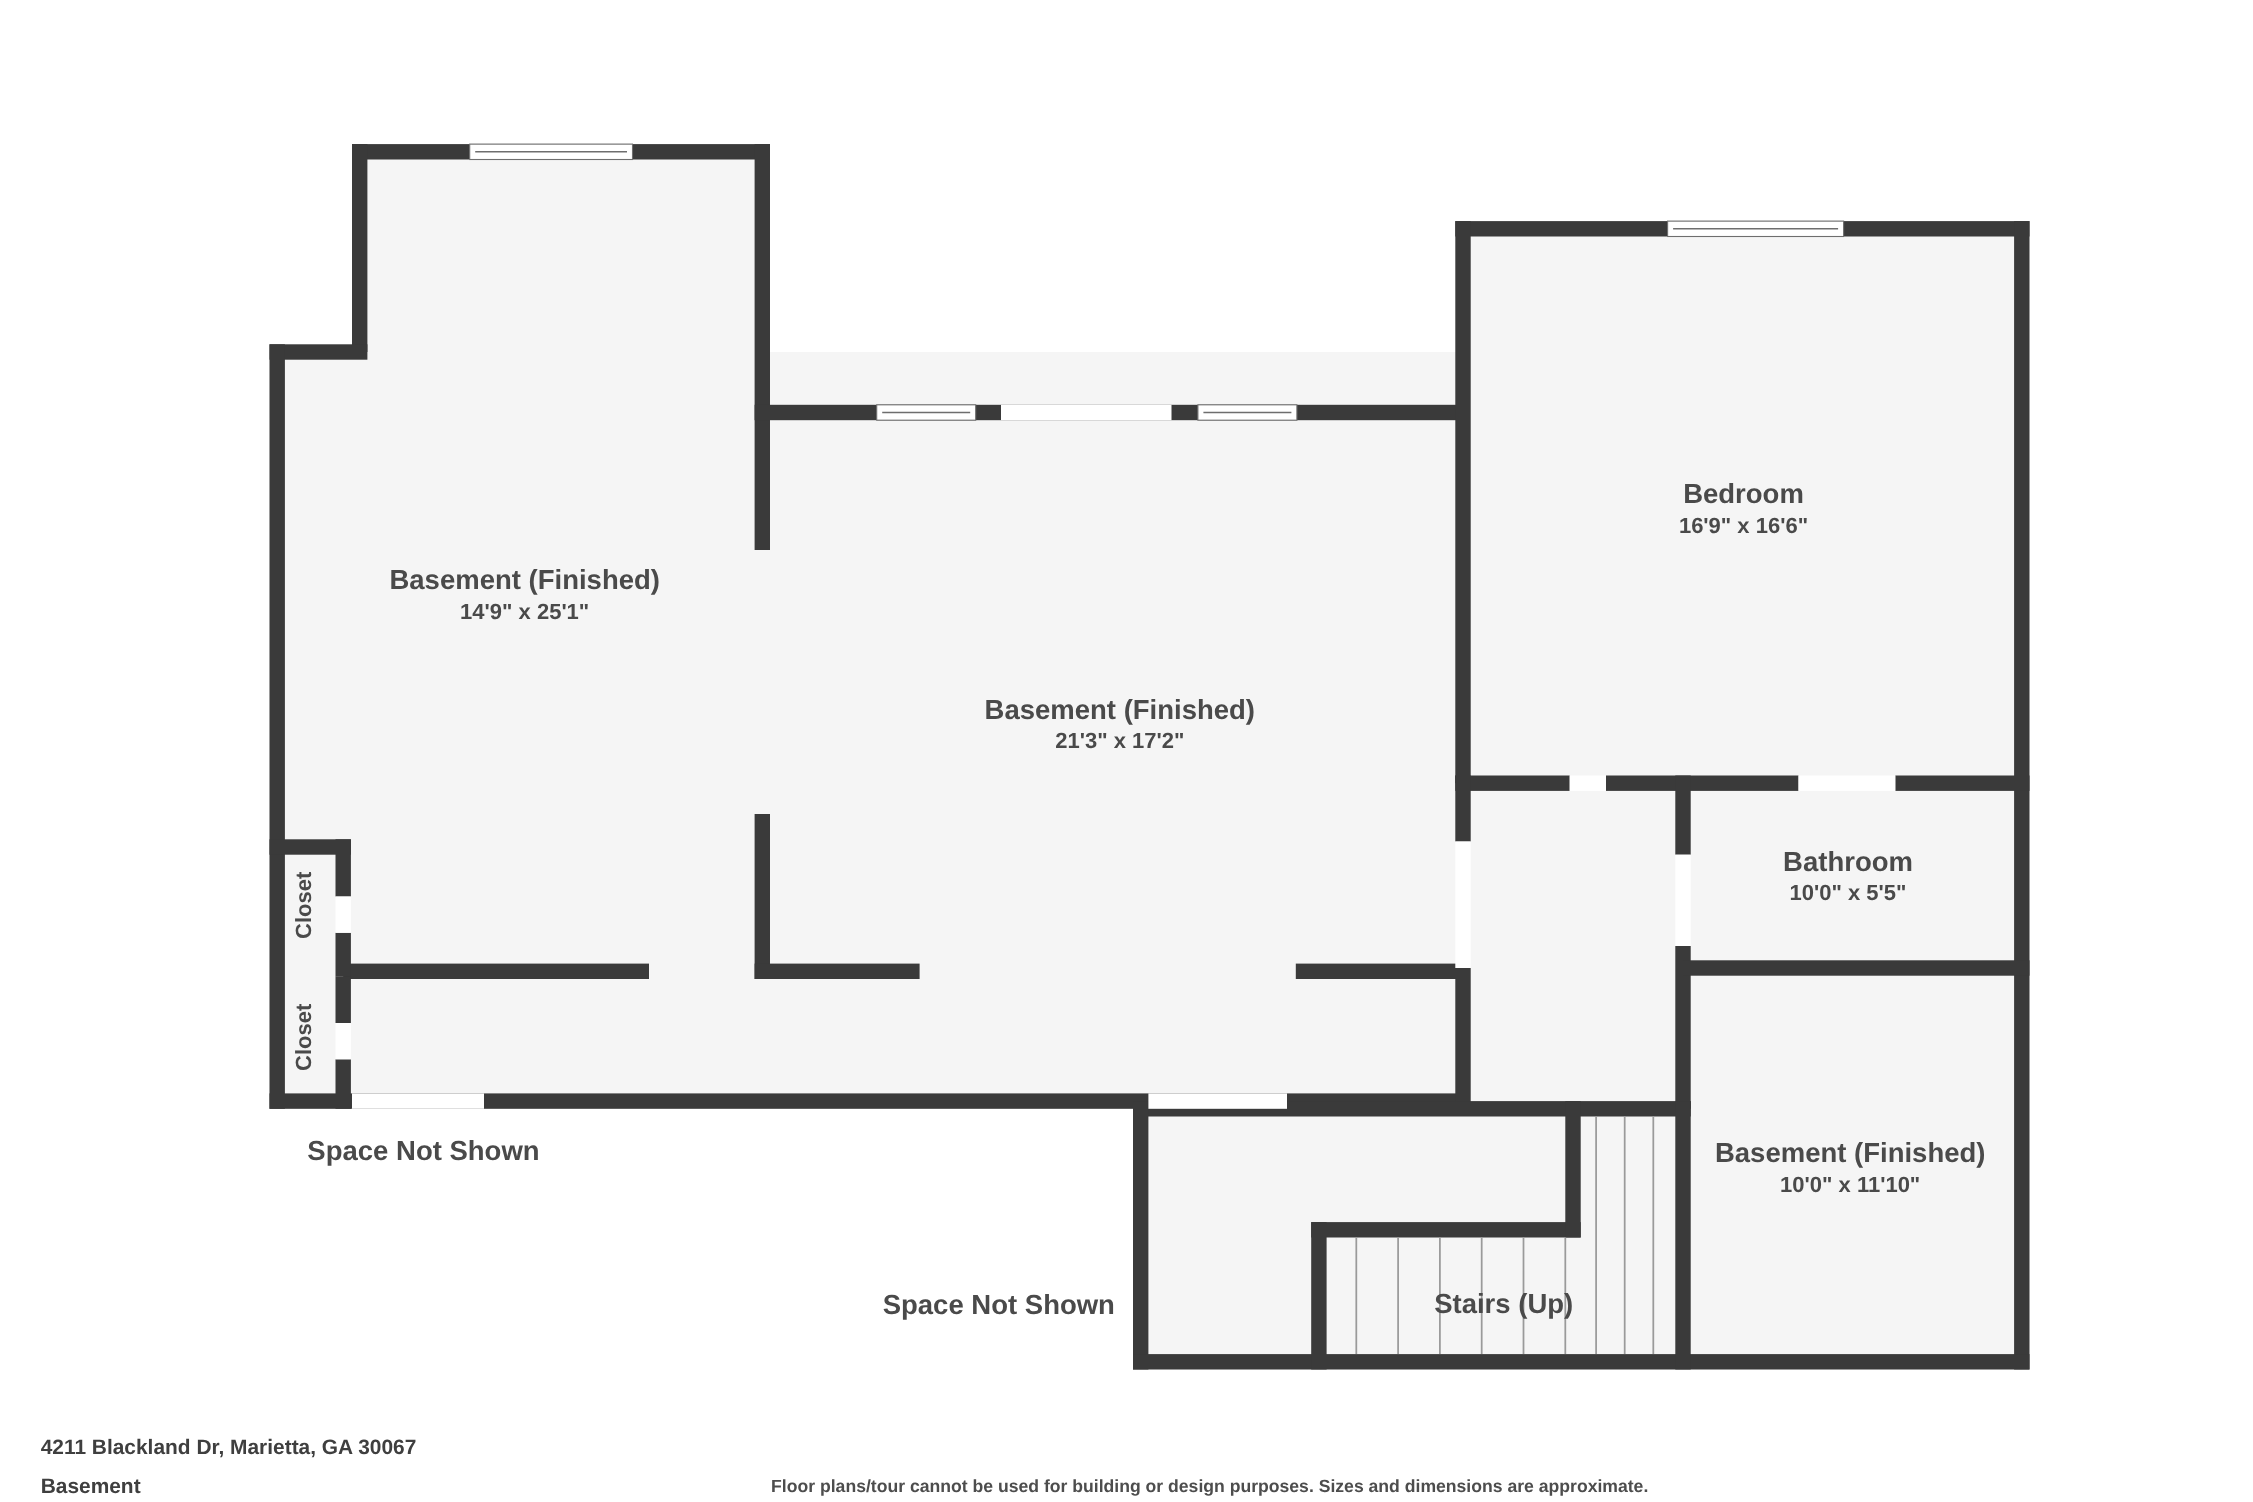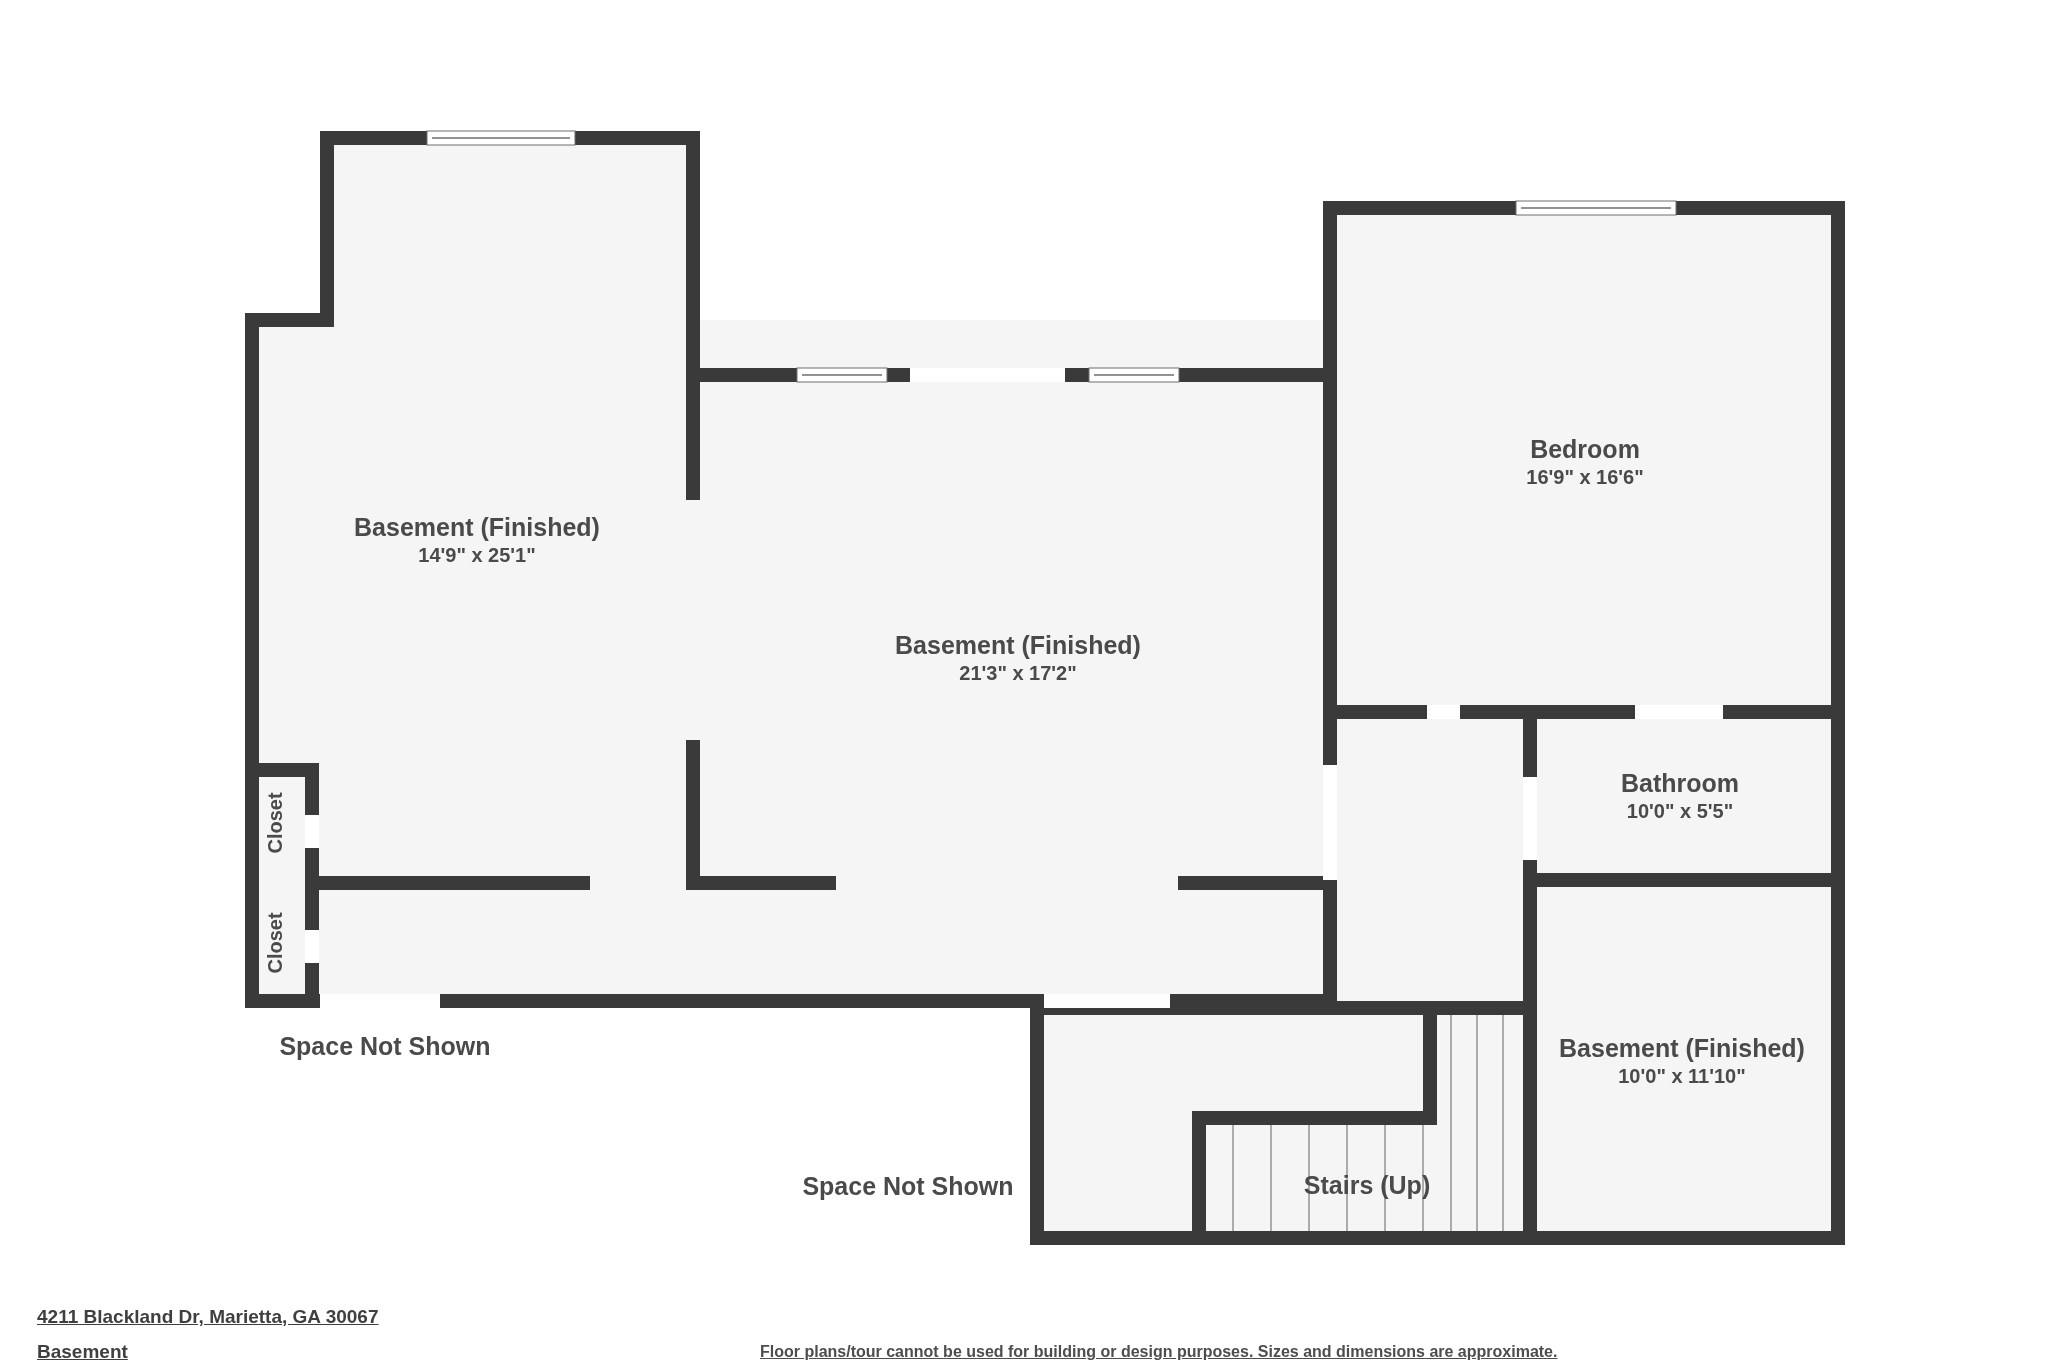--- a/index.html
+++ b/index.html
@@ -63,37 +63,36 @@
     font-size: 25px;
     fill: #4a4a4a;
     text-anchor: middle;
     dominant-baseline: middle;
   }
   .footer-text {
     position: absolute;
     font-family: "Liberation Sans", sans-serif;
     color: #3f3f3f;
     white-space: nowrap;
-    text-decoration: underline;
   }
   #address-line {
     left: 37px;
     top: 1306px;
     font-size: 19px;
     font-weight: bold;
   }
   #floor-line {
     left: 37px;
     top: 1341px;
     font-size: 19px;
     font-weight: bold;
     text-align: center;
   }
   #disclaimer-line {
-    left: 760px;
+    left: 701px;
     top: 1343px;
     font-size: 16px;
     font-weight: bold;
     color: #4d4d4d;
   }
 </style>
 </head>
 <body>
 
 <div id="plan-stage">

